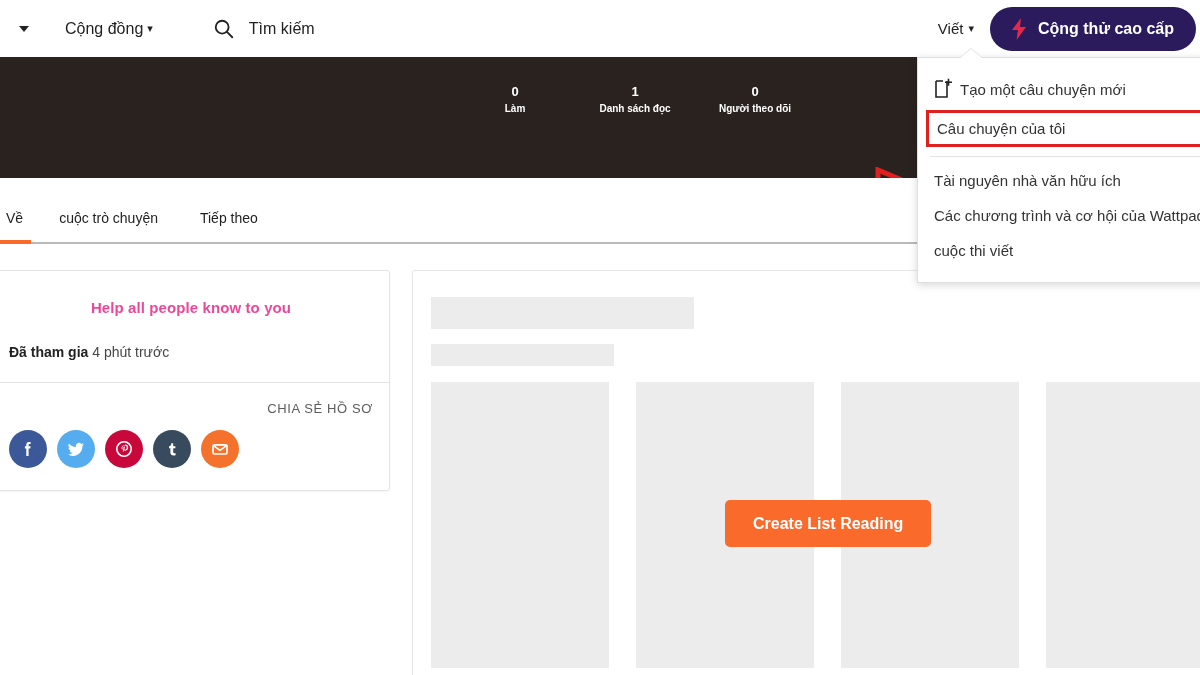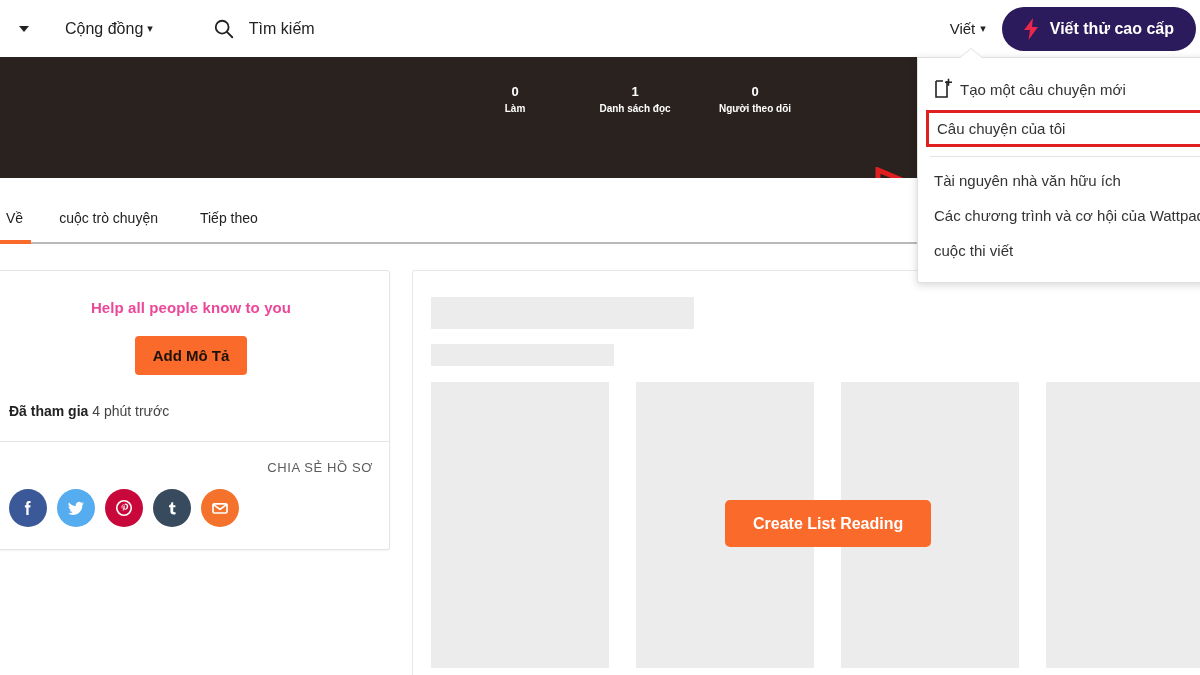--- a/index.html
+++ b/index.html
@@ -208,21 +208,21 @@
 
     <div class="nav-right">
       <div class="nav-write">
         <span>Viết</span>
         <span style="font-size:11px;line-height:1">▾</span>
       </div>
       <button class="premium-btn">
         <svg class="bolt" viewBox="0 0 18 22">
           <path d="M11 0 L2 12 H8 L6.5 22 L16 9 H10 Z" fill="#e8274b"></path>
         </svg>
-        <span>Viết thử cao cấp</span>
+        <span>Cộng thử cao cấp</span>
       </button>
     </div>
   </div>
 
   <div class="dark-header">
 
     <div class="stats">
       <div class="stat">
         <div class="stat-num">0</div>
         <div class="stat-label">Làm</div>
@@ -248,21 +248,20 @@
       <div class="tab t2">cuộc trò chuyện</div>
       <div class="tab t3">Tiếp theo</div>
     </div>
   </div>
 
   <div class="body-area">
 
     <div class="side-card">
       <div class="side-top">
         <div class="side-help">Help all people know to you</div>
-        <button class="add-desc-btn">Add Mô Tả</button>
       </div>
       <div class="joined-row">
         <span class="joined-label">Đã tham gia</span>
         <span>4 phút trước</span>
       </div>
       <div class="side-divider"></div>
       <div class="share-block">
         <div class="share-title">CHIA SẺ HỒ SƠ</div>
         <div class="share-icons">
 

